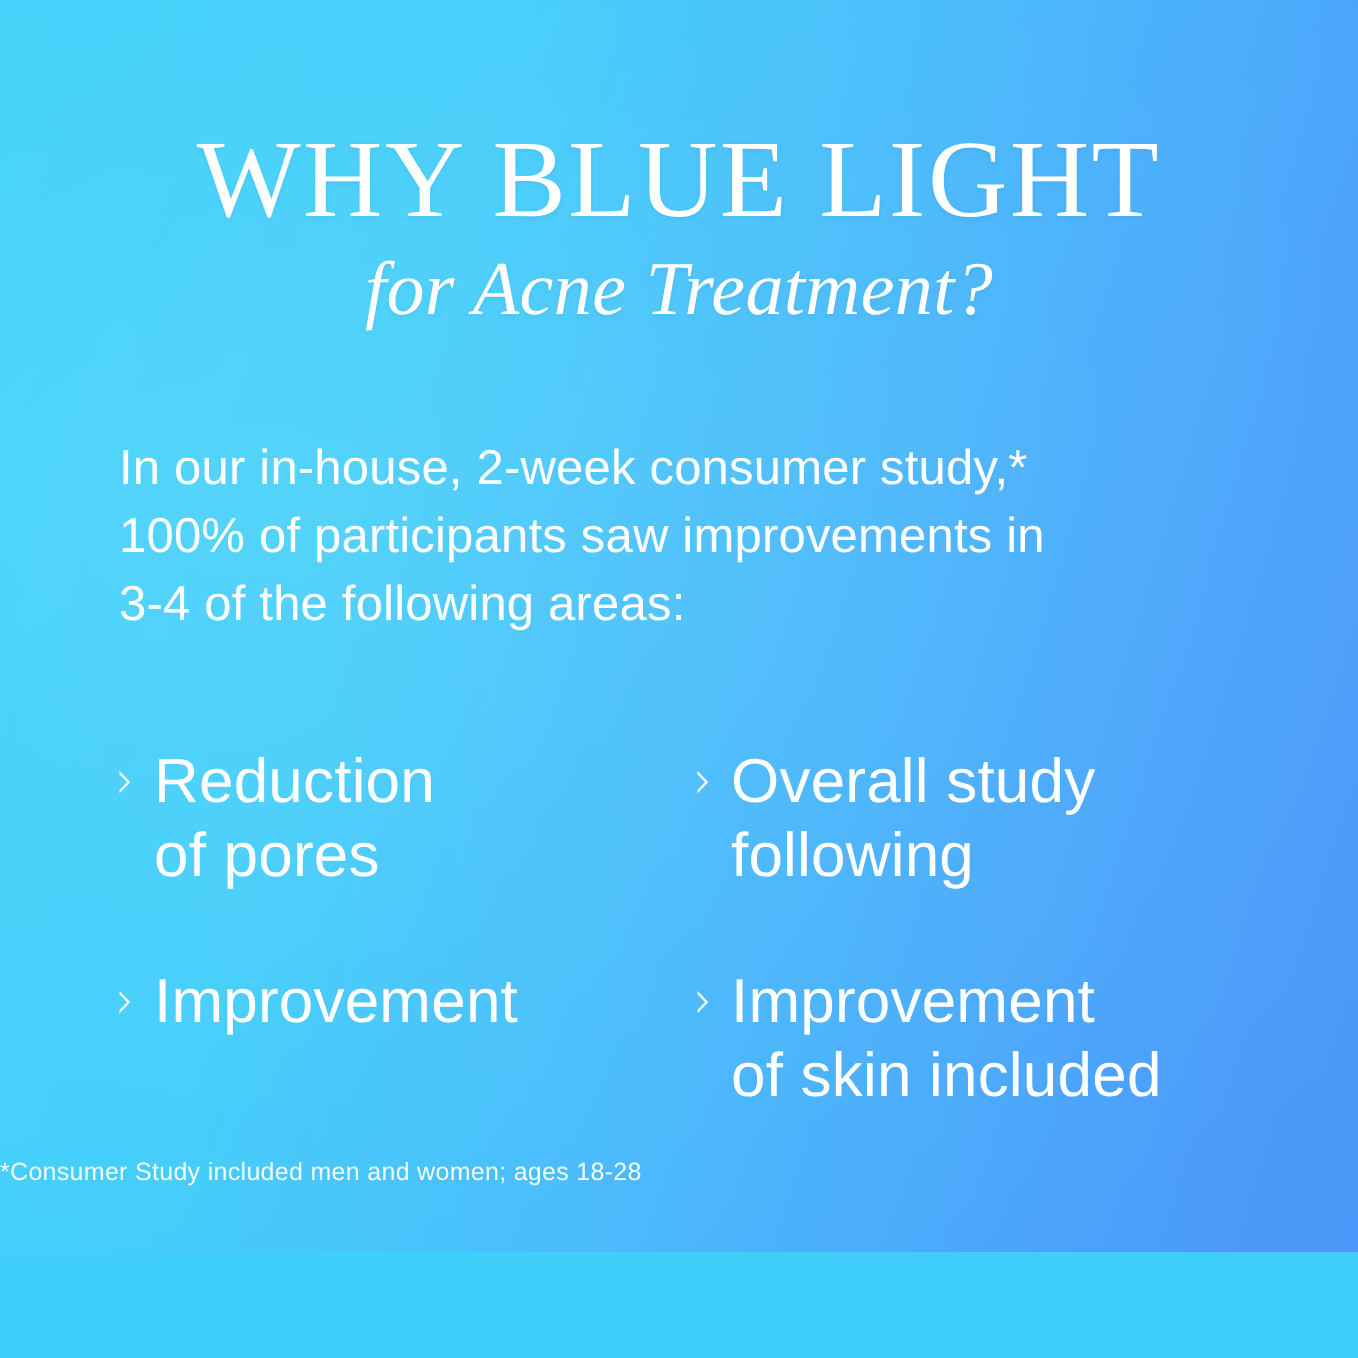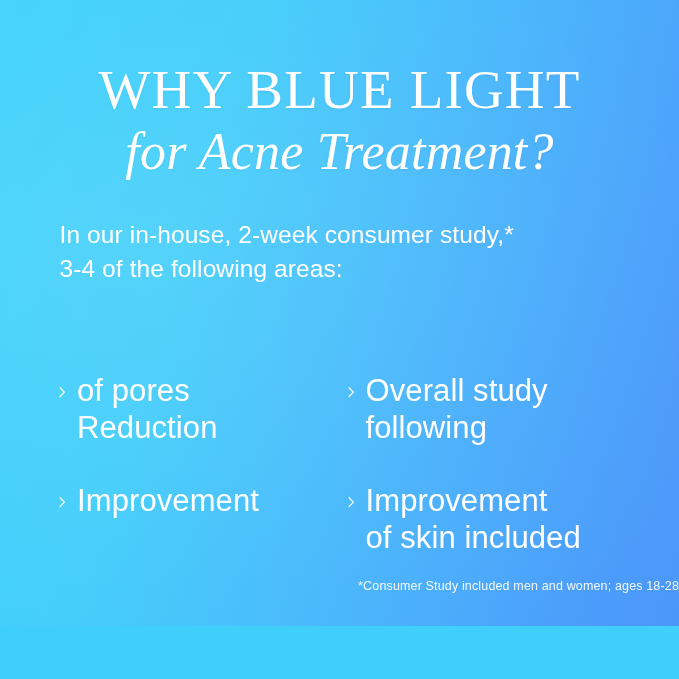--- a/index.html
+++ b/index.html
@@ -69,21 +69,21 @@
   .headline-line1 {
     display: block;
     font-size: 55px;
     font-weight: 400;
     letter-spacing: 1.2px;
     white-space: nowrap;
   }
 
   .headline-line2 {
     display: block;
-    font-size: 52px;
+    font-size: 38px;
     font-weight: 400;
     font-style: italic;
     letter-spacing: 0.2px;
     margin-top: 9px;
     white-space: nowrap;
   }
 
   
   .intro {
     position: absolute;
@@ -140,50 +140,51 @@
     padding-left: 5px;
   }
   .benefit-label .bl { display: block; white-space: nowrap; }
 
   
   .footnote {
     position: absolute;
     left: 0;
     bottom: 33px;
     width: 679px;
-    text-align: right;
+    text-align: left;
     color: rgba(255,255,255,0.93);
     font-size: 12.5px;
     font-weight: 400;
     letter-spacing: 0.15px;
   }
 </style>
 </head>
 <body>
 
 <div id="poster">
   <div id="content">
 
     <div class="headline">
       <span class="headline-line1">WHY BLUE LIGHT</span>
       <span class="headline-line2">for Acne Treatment?</span>
     </div>
 
     <div class="intro">
       <span class="intro-line">In our in-house, 2-week consumer study,*</span>
+      <span class="intro-line">100% of participants saw improvements in</span>
       <span class="intro-line">3-4 of the following areas:</span>
     </div>
 
     <div class="benefits">
 
       <div class="benefit">
         <span class="chevron-icon">›</span>
         <span class="benefit-label">
+          <span class="bl">Reduction</span>
           <span class="bl">of pores</span>
-          <span class="bl">Reduction</span>
         </span>
       </div>
 
       <div class="benefit">
         <span class="chevron-icon">›</span>
         <span class="benefit-label">
           <span class="bl">Overall study</span>
           <span class="bl">following</span>
         </span>
       </div>

